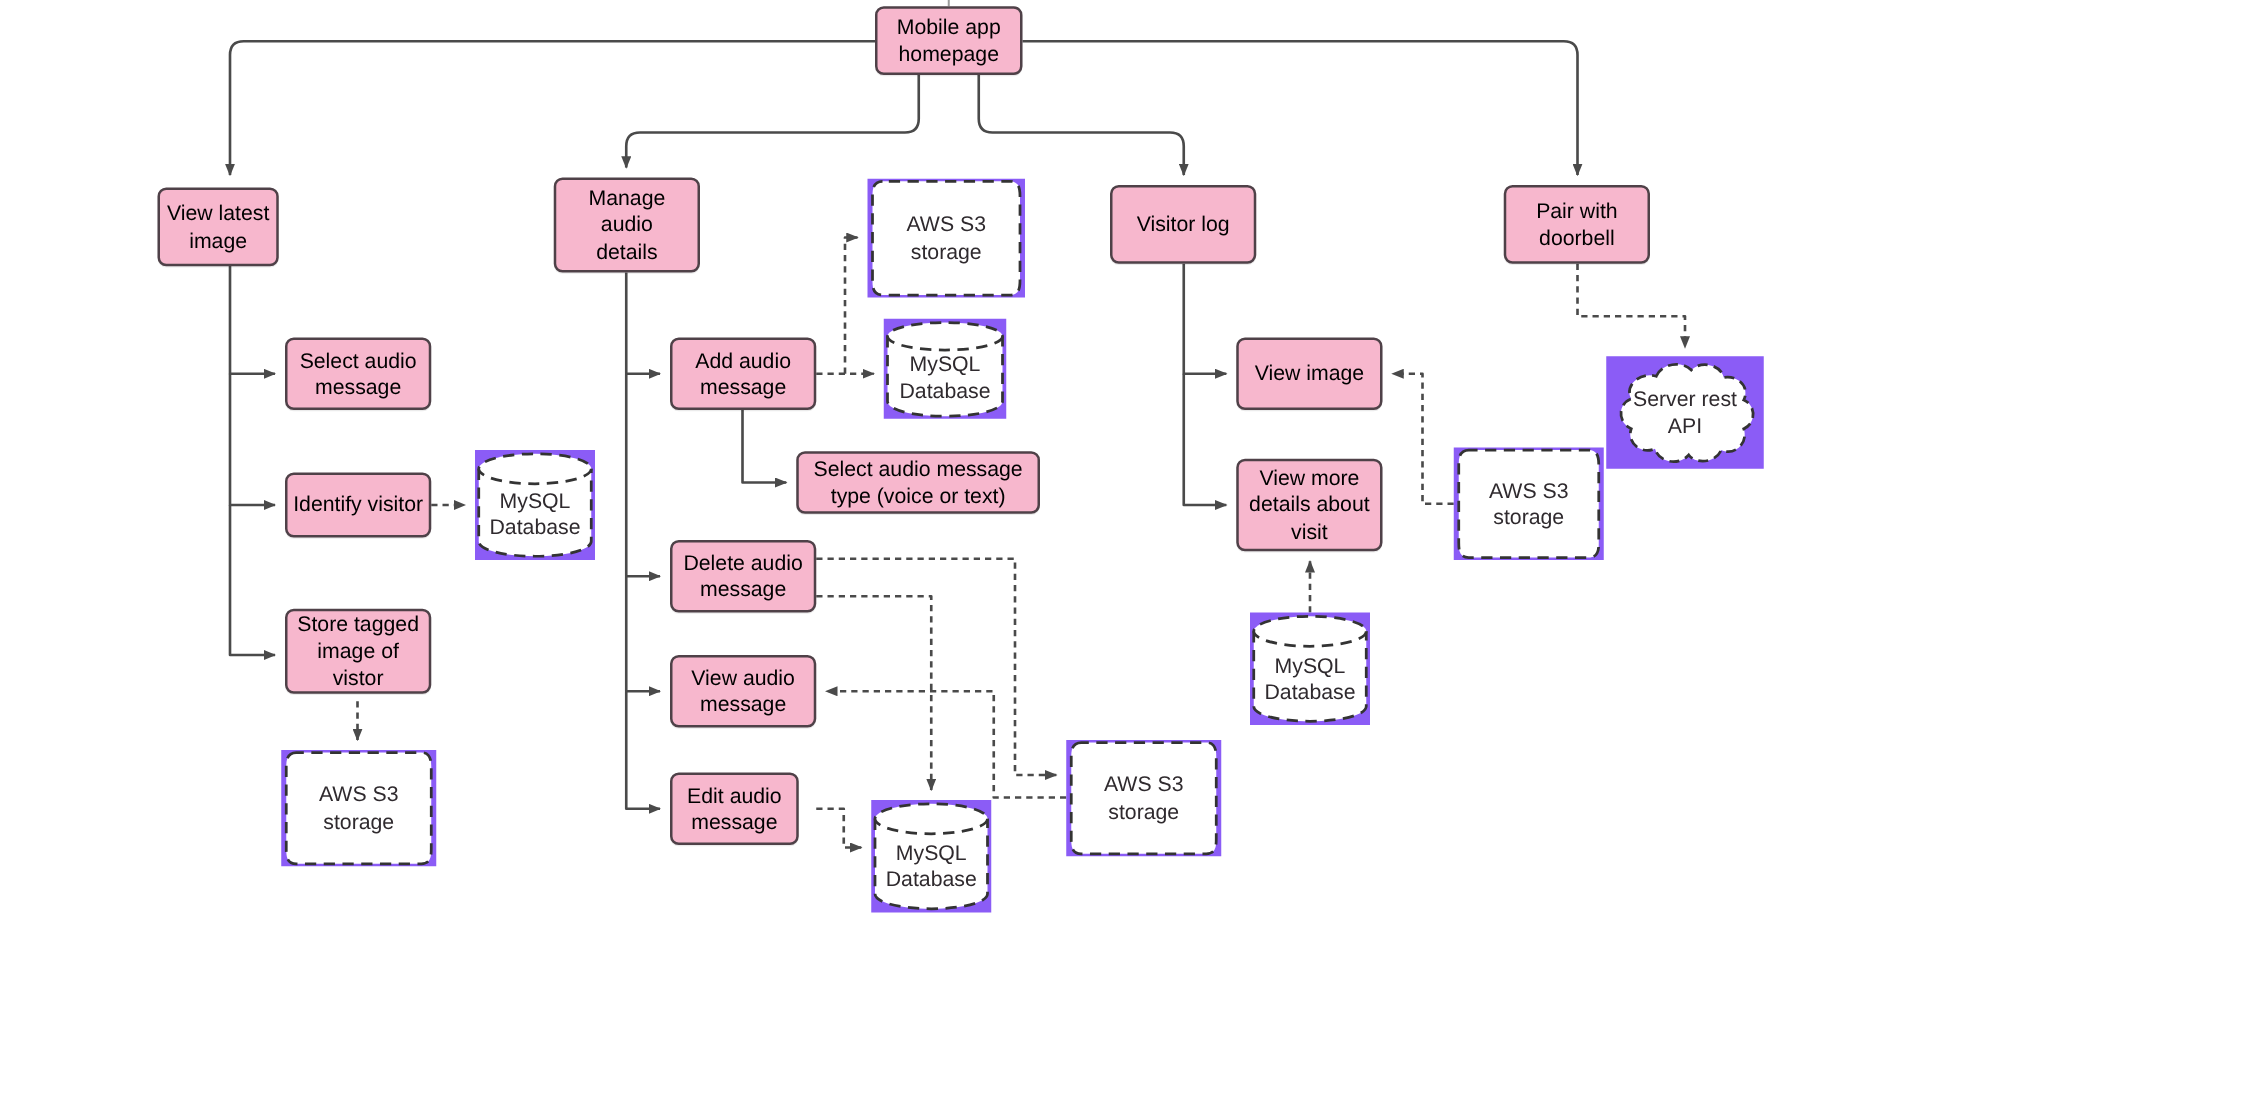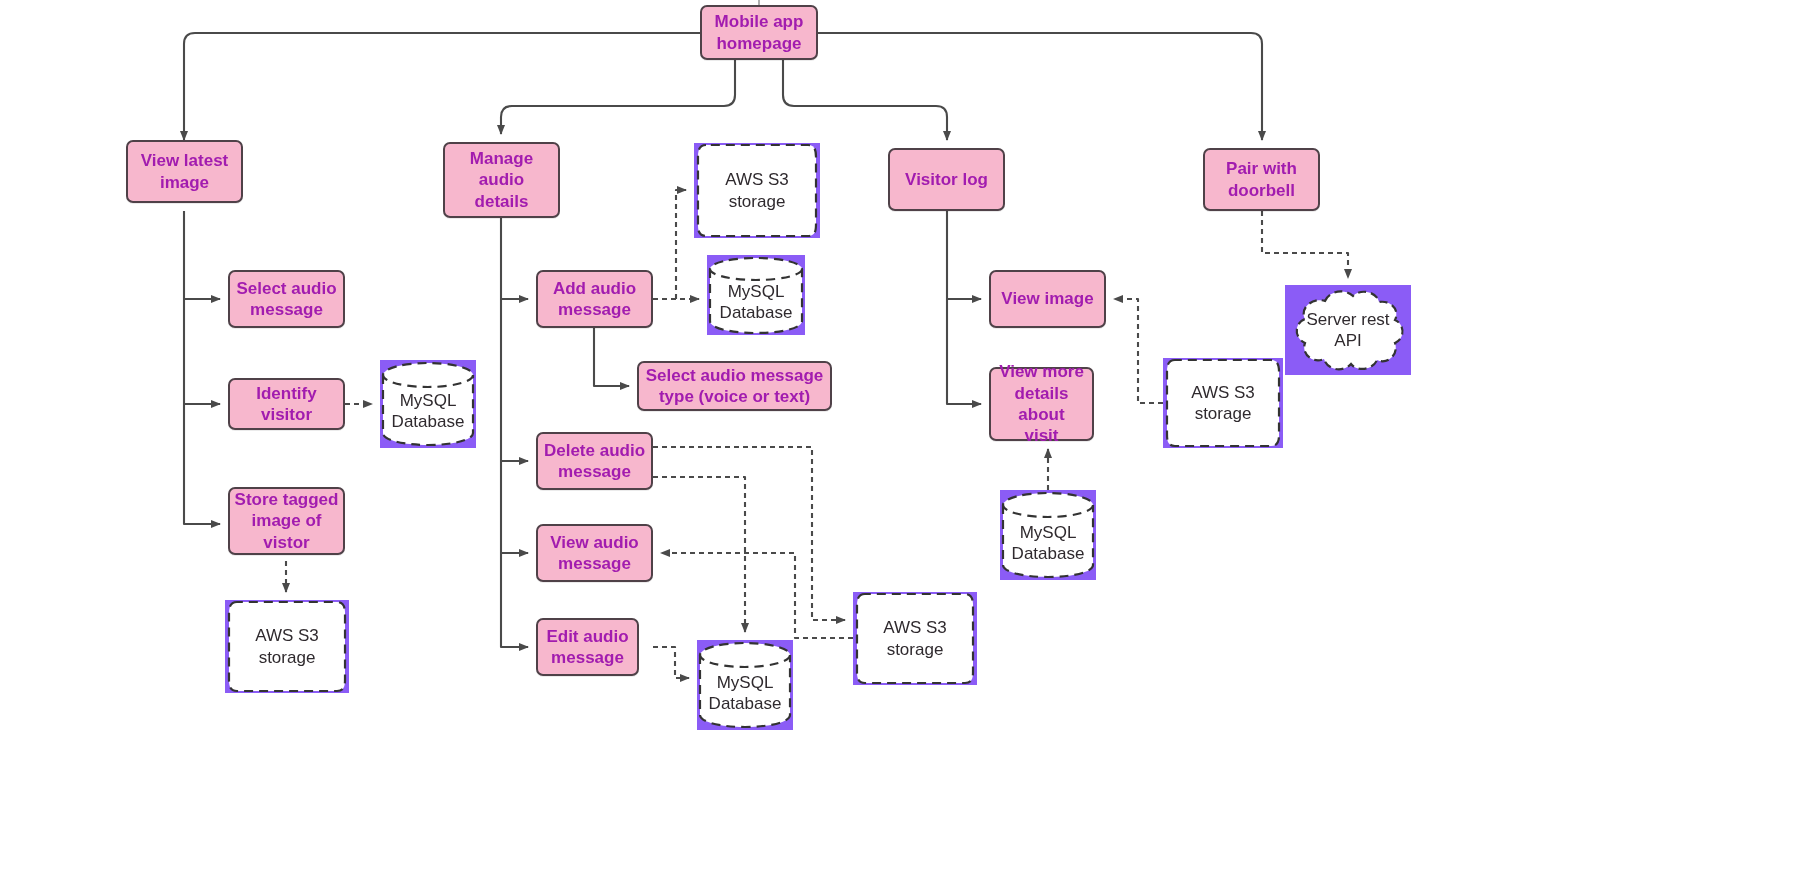--- a/index.html
+++ b/index.html
@@ -7,24 +7,23 @@
   #canvas{position:relative;width:1795px;height:893px;background:#ffffff;overflow:hidden;}
   svg.edges{position:absolute;left:0;top:0;width:1795px;height:893px;pointer-events:none;}
 
   .node{position:absolute;box-sizing:border-box;display:flex;align-items:center;justify-content:center;text-align:center;}
   .node .lbl{display:block;width:100%;white-space:pre-line;line-height:1.26;}
 
   .process{
     background:#F7B7CD;
     border:2px solid #4F4148;
     border-radius:7px;
-    color:#a21caf;
+    color:#000000;
     font-size:17px;
     box-shadow:0 1px 0 rgba(0,0,0,.08);
-    font-weight:bold;
   }
   .store{
     background:#8b5cf6;
     color:#2F2A2E;
     font-size:17px;
   }
   .store .lbl{position:relative;z-index:2;}
   .store svg.shape{position:absolute;left:0;top:0;width:100%;height:100%;z-index:1;}
 </style>
 </head>
@@ -86,21 +85,21 @@
 
       <path d="M1262,211 L1262,253 L1348,253 L1348,278" stroke-dasharray="5,4" marker-end="url(#ah)"></path>
     </g>
   </svg>
 
   <div class="node process" style="left:700px;top:5px;width:118px;height:55px;">
     <span class="lbl">Mobile app
 homepage</span>
   </div>
 
-  <div class="node process" style="left:126px;top:140px;width:117px;height:63px;justify-content:center;">
+  <div class="node process" style="left:126px;top:150px;width:97px;height:63px;justify-content:center;">
     <span class="lbl">View latest
 image</span>
   </div>
 
   <div class="node process" style="left:443px;top:142px;width:117px;height:76px;">
     <span class="lbl">Manage
 audio
 details</span>
   </div>
 
@@ -150,21 +149,21 @@
 
   <div class="node process" style="left:536px;top:618px;width:103px;height:58px;">
     <span class="lbl">Edit audio
 message</span>
   </div>
 
   <div class="node process" style="left:989px;top:270px;width:117px;height:58px;">
     <span class="lbl">View image</span>
   </div>
 
-  <div class="node process" style="left:989px;top:367px;width:105px;height:74px;">
+  <div class="node process" style="left:989px;top:367px;width:117px;height:74px;">
     <span class="lbl">View more
 details about
 visit</span>
   </div>
 
   <div class="node store" style="left:694px;top:143px;width:126px;height:95px;">
     <svg class="shape" viewBox="0 0 126 95" preserveAspectRatio="none">
       <path d="M12,2 C4,2 4,10 4,14 L4,81 C4,86 4,93 12,93 L114,93 C122,93 122,86 122,81 L122,14 C122,10 122,2 114,2 Z" fill="#fff" stroke="#333" stroke-width="2.2" stroke-dasharray="9,6" transform="translate(0,0)"></path>
     </svg>
     <span class="lbl">AWS S3

